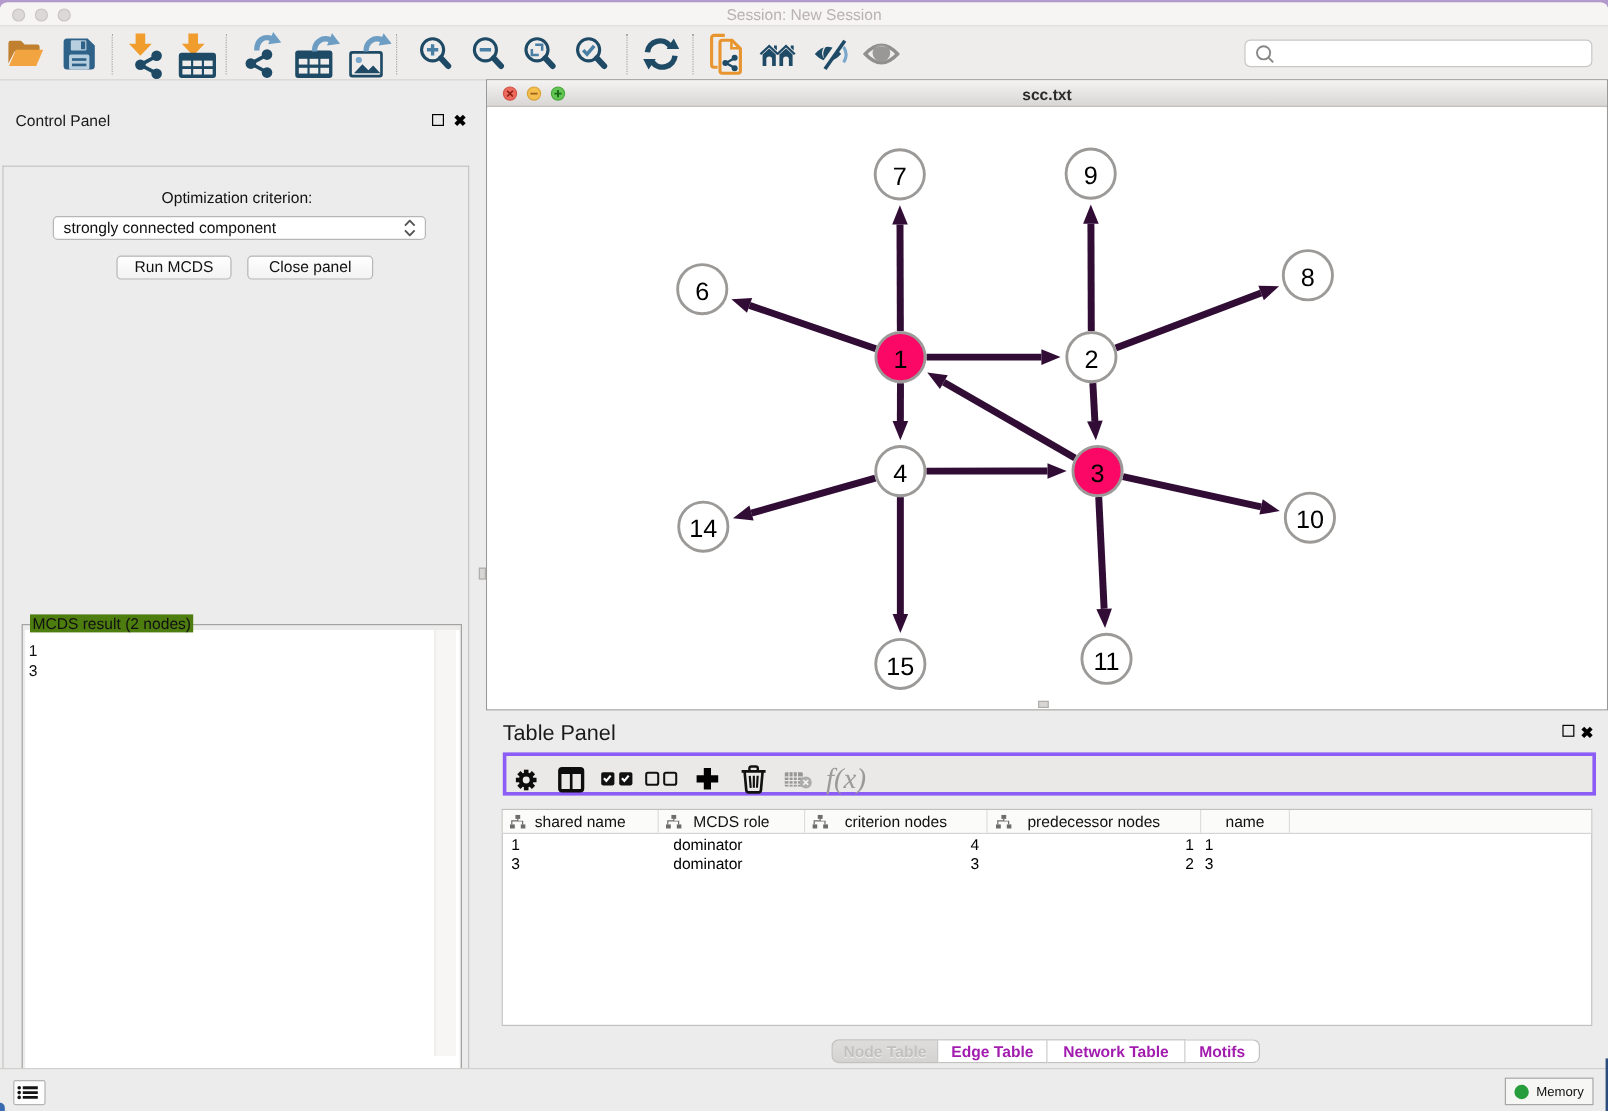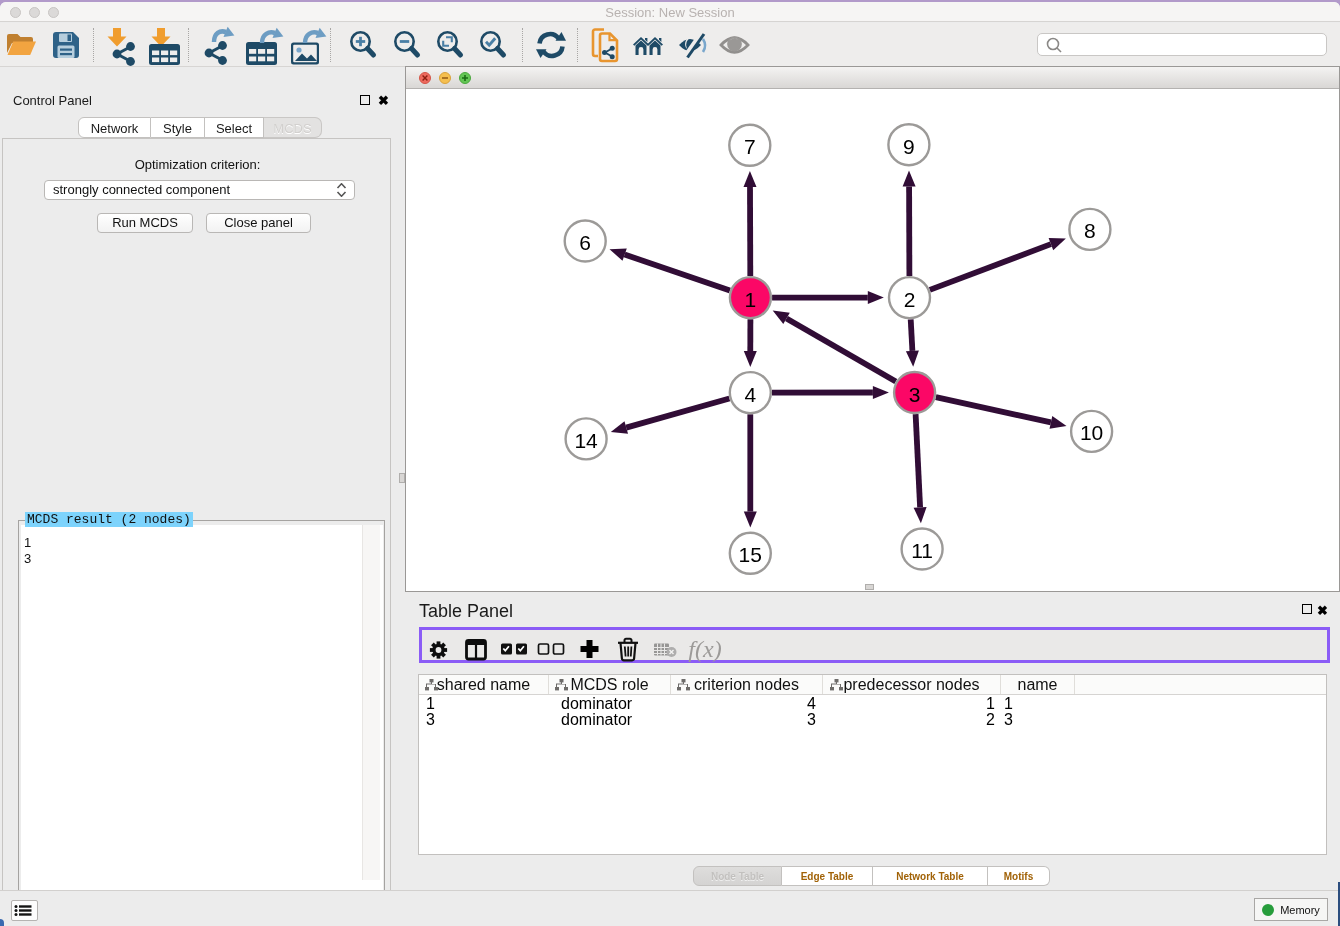--- a/index.html
+++ b/index.html
@@ -18,40 +18,40 @@
 .dock-ico { position:absolute; top:8px; font-size:11px; color:#000; }
 #cp-tabs { position:absolute; left:78px; top:31px; height:21px; display:flex; font-size:13px; }
 .cptab { padding-top:2px; background:#fff; border:1px solid #c3c1bf; border-left:none; color:#1a1a1a; text-align:center; line-height:18px; }
 .cptab.first { border-left:1px solid #c3c1bf; border-radius:6px 0 0 6px; }
 .cptab.sel { background:#e3e2e1; color:#d2d0ce; text-shadow:0 1px 0 #ffffff; border-radius:0 7px 7px 0; border-color:#c9c7c5; }
 #cp-content { position:absolute; left:2px; top:52px; width:389px; height:768px; border:1px solid #c6c4c2; border-bottom:none; background:#ececec; }
 #opt-label { position:absolute; left:0; top:18px; width:389px; text-align:center; font-size:13px; color:#111; }
 #combo { position:absolute; left:41px; top:41px; width:311px; height:20px; background:#fff; border:1px solid #b9b7b5; border-radius:4px; font-size:13px; line-height:18px; padding-left:8px; color:#111; }
 .btn { position:absolute; top:74px; height:20px; background:linear-gradient(#ffffff,#f2f2f2); border:1px solid #b9b7b5; border-radius:4px; font-size:13px; text-align:center; line-height:18px; color:#111; }
 #fieldset { position:absolute; left:15px; top:381px; width:367px; height:371px; border:1px solid #a5a3a1; }
-#fs-legend { position:absolute; left:6px; top:-9px; background:#7dd3fc; padding:0 2px; font-size:13px; color:#111; z-index:3;font-family:Liberation Mono, monospace; }
+#fs-legend { position:absolute; left:6px; top:-9px; background:#4d7c0f; padding:0 2px; font-size:13px; color:#111; z-index:3; }
 #fs-text { position:absolute; left:2px; top:4px; width:362px; height:365px; background:#fff; font-size:13px; color:#111; line-height:16px; padding:10px 0 0 3px; }
 
 #netframe { position:absolute; left:405px; top:64px; width:935px; height:526px; background:#fff; border:1px solid #9a9896; }
 #nettitle { position:absolute; left:0; top:0; width:933px; height:22px; background:linear-gradient(#f4f3f2,#d9d7d5); border-bottom:1px solid #b4b2b0; }
 #nettitle span { position:absolute; width:100%; text-align:center; top:4px; font-size:13px; color:#2a2a2a; font-weight:bold;}
 .mac { position:absolute; top:5px; width:12px; height:12px; border-radius:50%; }
 #netcanvas { position:absolute; left:0; top:23px; width:933px; height:501px; background:#fff; }
 
 #tpanel { position:absolute; left:405px; top:592px; width:935px; height:296px; background:#ececec; }
 #tp-title { position:absolute; left:14px; top:7px; font-size:18px; color:#1a1a1a; }
 #tp-toolbar { position:absolute; left:14px; top:33px; width:911px; height:36px; background:#eaE9e8; border:3px solid #8b5cf6; }
-#tbl { position:absolute; left:13px; top:80px; width:909px; height:181px; background:#fff; border:1px solid #c2c0be; font-size:16px; }
+#tbl { position:absolute; left:13px; top:80px; width:909px; height:181px; background:#fff; border:1px solid #c2c0be; font-size:13px; }
 #tblhead { position:absolute; left:0; top:0; width:907px; height:20px; background:#fbfbfa; border-bottom:1px solid #d6d4d2; }
 .th { position:absolute; top:0; height:19px; border-right:1px solid #e0deda; text-align:center; line-height:19px; color:#111; }
 .hicon { position:absolute; top:4px; }
 .trow { position:absolute; left:0; width:907px; height:16px; line-height:16px; color:#000; }
 .td { position:absolute; top:0; height:16px; }
-#tp-tabs { position:absolute; left:288px; top:272px; height:20px; display:flex; font-size:10px; font-weight:bold;align-items:flex-end; }
-.tptab { padding-top:1px; background:#fff; border:1px solid #c3c1bf; border-left:none; color:#a16207; line-height:17px; text-align:center; }
+#tp-tabs { position:absolute; left:288px; top:272px; height:20px; display:flex; font-size:13px; font-weight:bold;align-items:flex-end; }
+.tptab { padding-top:1px; background:#fff; border:1px solid #c3c1bf; border-left:none; color:#a21caf; line-height:17px; text-align:center; }
 .tptab.first { border-left:1px solid #c3c1bf; border-radius:6px 0 0 6px; background:linear-gradient(#dedddc,#d4d3d2); color:#c2c0be; text-shadow:0 1px 0 #f0f0f0; }
 .tptab.last { border-radius:0 6px 6px 0; }
 
 #statusbar { position:absolute; left:0; top:888px; width:1340px; height:36px; background:#ececec; border-top:1px solid #d2d0ce; }
 #listbtn { position:absolute; left:11px; top:9px; width:27px; height:21px; background:#fdfdfd; border:1px solid #b5b3b1; border-radius:2px; }
 #membtn { position:absolute; left:1254px; top:7px; width:74px; height:23px; background:#f6f6f5; border:1px solid #a9a7a5; font-size:11px; color:#111; display:flex; align-items:center; justify-content:center; }
 </style>
 </head>
 <body>
 <div id="window">
@@ -231,26 +231,20 @@
       <svg width="22" height="21" style="position:absolute;left:6px;top:1px" viewBox="0 0 22 21">
         <circle cx="9" cy="9" r="5.5" fill="none" stroke="#8a8886" stroke-width="1.6"></circle>
         <line x1="13" y1="13" x2="17" y2="17" stroke="#8a8886" stroke-width="1.6"></line>
       </svg>
     </div>
   </div>
   <div id="cpanel">
     <div id="cp-title">Control Panel</div>
     <div class="dock-ico" style="left:360px; top:9px; width:10px; height:10px; border:1.5px solid #000;"></div>
     <div class="dock-ico" style="left:378px; top:7px; font-size:13px; font-weight:bold;">✖</div>
-    <div id="cp-tabs">
-      <div class="cptab first" style="width:73px;">Network</div>
-      <div class="cptab" style="width:54px;">Style</div>
-      <div class="cptab" style="width:59px;">Select</div>
-      <div class="cptab sel" style="width:58px;">MCDS</div>
-    </div>
     <div id="cp-content">
       <div id="opt-label">Optimization criterion:</div>
       <div id="combo">strongly connected component<svg width="11" height="14" viewBox="0 0 11 14" style="position:absolute;right:7px;top:2px">
             <path d="M1.5,5 L5.5,0.8 L9.5,5" fill="none" stroke="#555" stroke-width="1.6"></path>
             <path d="M1.5,9 L5.5,13.2 L9.5,9" fill="none" stroke="#555" stroke-width="1.6"></path>
           </svg></div>
       <div class="btn" style="left:94px; width:96px;">Run MCDS</div>
       <div class="btn" style="left:203px; width:105px;">Close panel</div>
       <div id="fieldset">
         <div id="fs-legend">MCDS result (2 nodes)</div>
@@ -268,20 +262,21 @@
       <div class="mac" style="left:33px; background:#f5bf4f; border:1px solid #d9a23b;">
           <svg width="10" height="10" viewBox="0 0 10 10" style="position:absolute;left:0;top:0">
             <path d="M2,5 H8" stroke="#99611a" stroke-width="1.6"></path>
           </svg>
         </div>
       <div class="mac" style="left:53px; background:#63c654; border:1px solid #4ba73e;">
           <svg width="10" height="10" viewBox="0 0 10 10" style="position:absolute;left:0;top:0">
             <path d="M2,5 H8 M5,2 V8" stroke="#1a6c14" stroke-width="1.6"></path>
           </svg>
         </div>
+      <span>scc.txt</span>
     </div>
     <div id="netcanvas">
       <svg id="graph" width="933" height="501" viewBox="0 0 933 501">
 <g stroke="#310d36" stroke-width="5.8" fill="#310d36">
 <line x1="344.3" y1="185.9" x2="344.0" y2="97.0"></line>
 <polygon stroke="none" points="343.9,81.0 350.5,97.0 337.5,97.0"></polygon>
 <line x1="323.9" y1="200.6" x2="218.6" y2="164.5"></line>
 <polygon stroke="none" points="203.5,159.3 220.8,158.4 216.5,170.7"></polygon>
 <line x1="366.1" y1="207.6" x2="461.8" y2="207.6"></line>
 <polygon stroke="none" points="477.8,207.6 461.8,214.1 461.8,201.1"></polygon>

